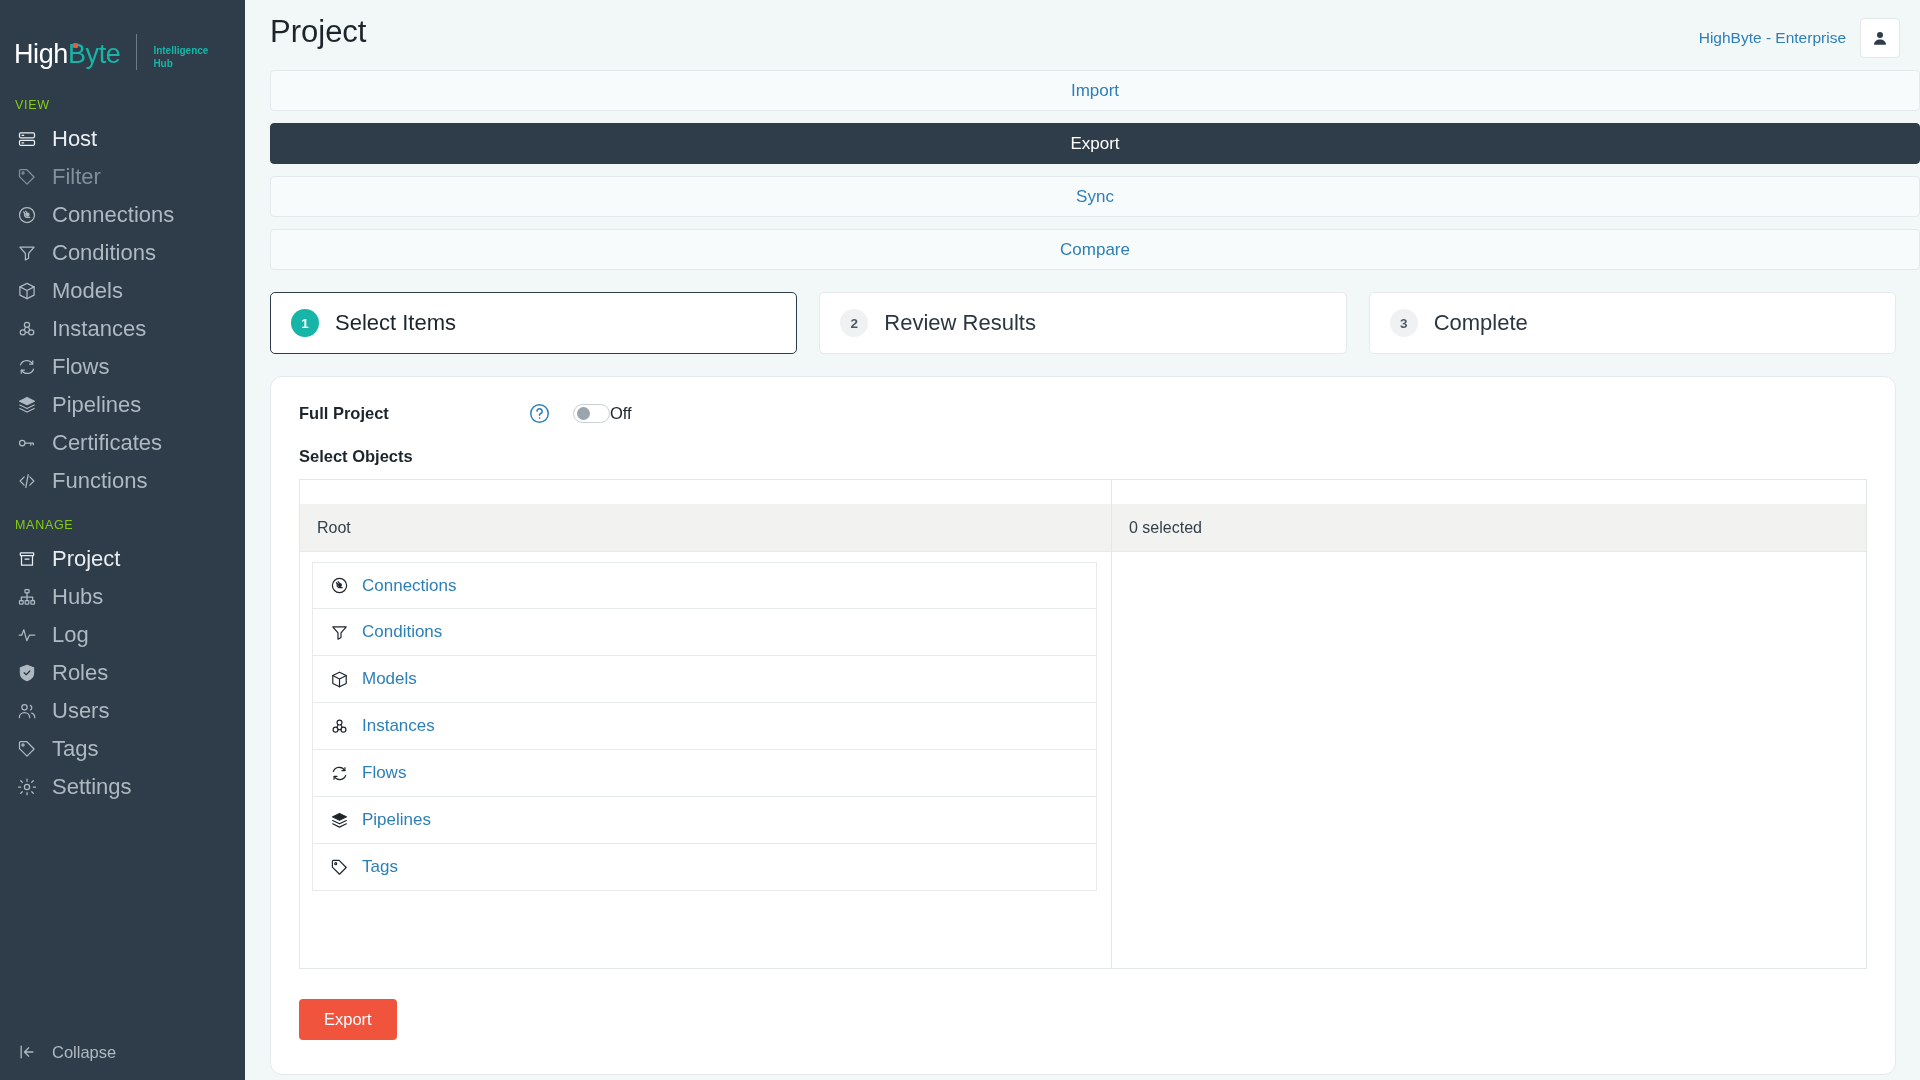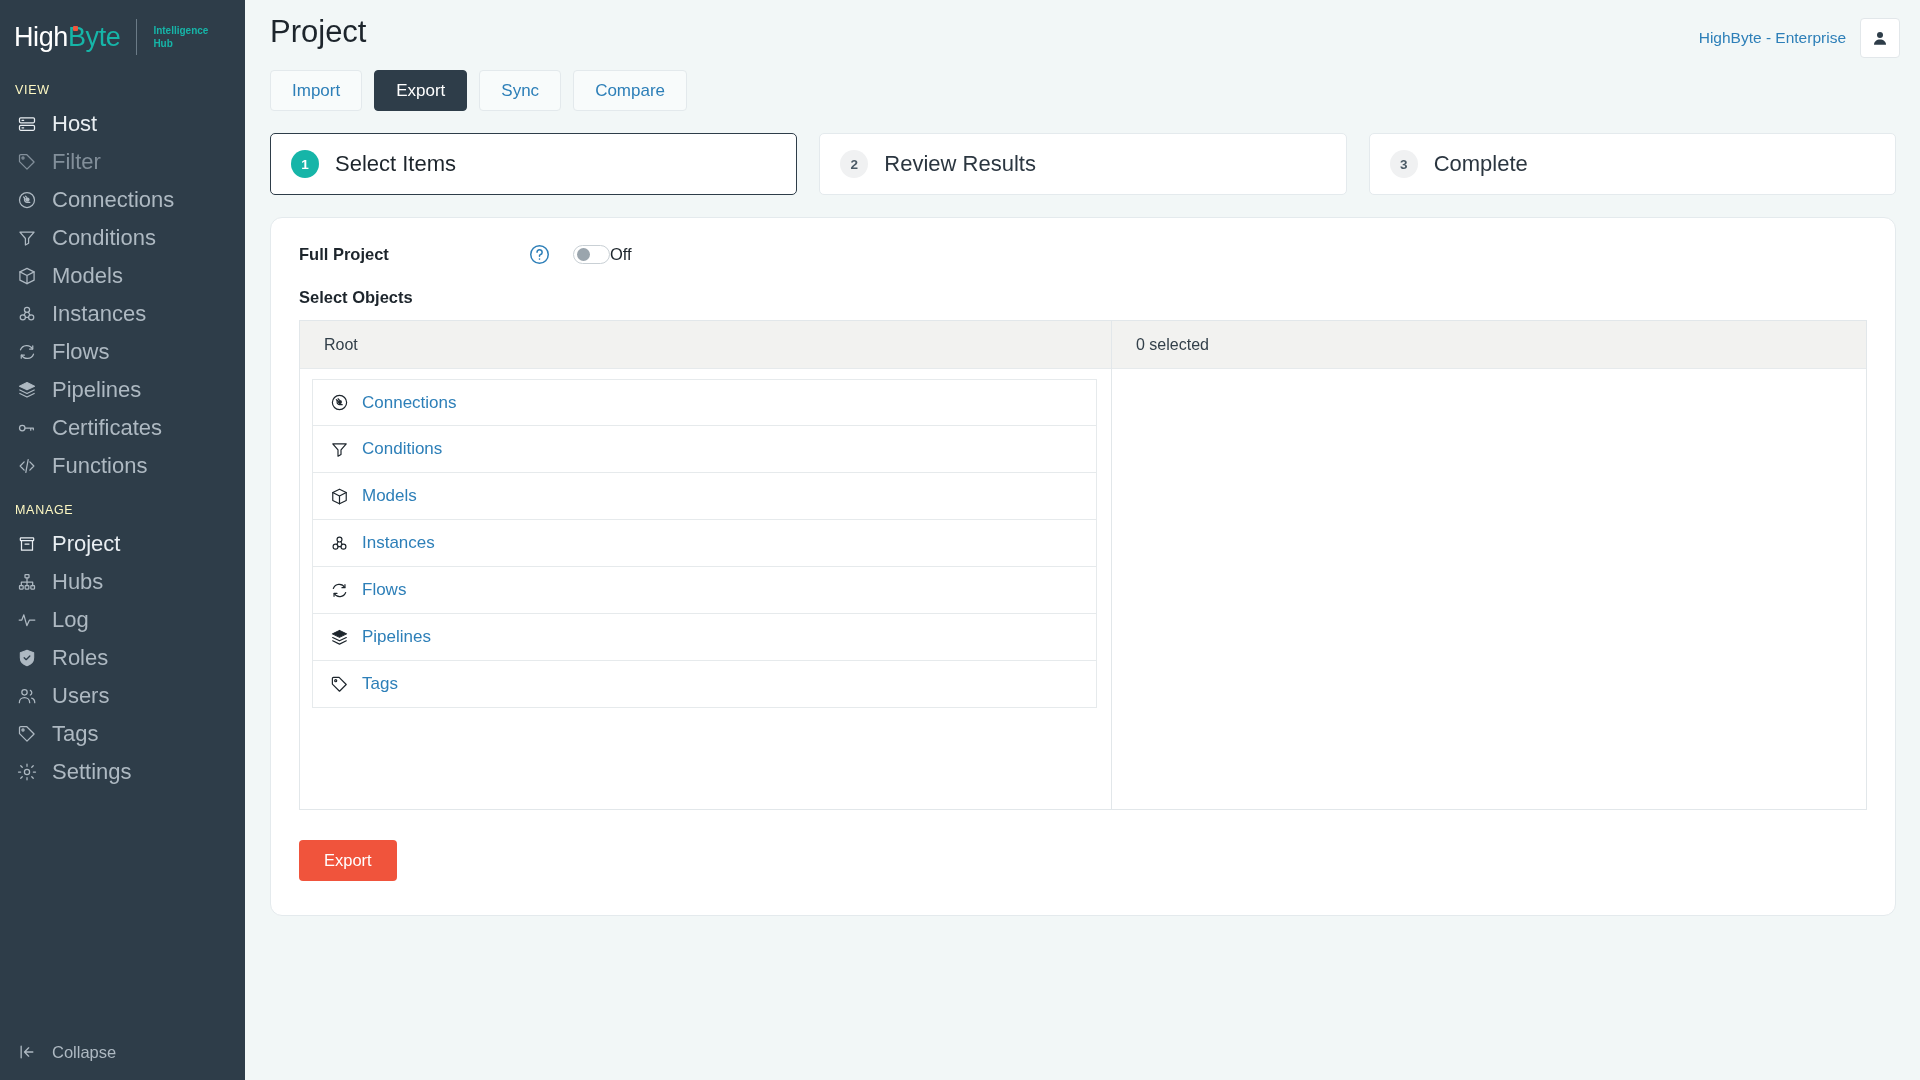--- a/index.html
+++ b/index.html
@@ -13,37 +13,37 @@
 
   
   .sidebar {
     width: 245px; height: 1080px;
     background: #2e3d49;
     display: flex; flex-direction: column;
     flex: 0 0 245px;
     position: relative;
   }
   .logo-wrap {
-    padding: 19px 0 10px 14px;
-    display: flex; align-items: center; gap: 16px;
+    padding: 34px 0 10px 14px;
+    display: flex; align-items: flex-end; gap: 16px;
   }
   .logo-text { font-size: 27px; font-weight: 400; letter-spacing: -0.4px; position: relative; }
   .logo-high { color: #ffffff; }
   .logo-byte { color: #16b5a8; }
   .logo-dot {
     position: absolute; width: 5px; height: 5px; background: #f0543c;
     top: 4px; left: 59px; border-radius: 1px;
   }
   .logo-div { width: 1px; height: 36px; background: #6b7b87; }
   .logo-sub {
     color: #16b5a8; font-size: 10px; line-height: 13px; font-weight: 700;
   }
 
   .nav-section {
-    color: #fef9c3; font-size: 12.5px; letter-spacing: 0.7px;
+    color: #84cc16; font-size: 12.5px; letter-spacing: 0.7px;
     padding: 18px 0 8px 15px; font-weight: 400;
   }
   .nav-item {
     display: flex; align-items: center; gap: 14px;
     height: 38px; padding-left: 16px;
     color: #aeb9c2; font-size: 22px;
     cursor: pointer; text-decoration: none;
   }
   .nav-item.bright { color: #e9eef2; }
   .nav-item.dim { color: #828f9a; }
@@ -65,21 +65,21 @@
   }
   .page-title { font-size: 31px; color: #1d252c; font-weight: 400; padding-top: 4px; }
   .topright { display: flex; align-items: center; gap: 14px; padding-top: 8px; }
   .org-name { color: #2d7fb8; font-size: 15.5px; }
   .avatar-btn {
     width: 40px; height: 40px; background: #fff; border: 1px solid #e2e7ea;
     border-radius: 4px; display: flex; align-items: center; justify-content: center;
     cursor: pointer;
   }
 
-  .tabs { display: flex; gap: 12px; padding: 12px 0 0 25px; }
+  .tabs { display: flex; gap: 12px; padding: 12px 0 0 25px; flex-direction: column; }
   .tab {
     border: 1px solid #e3e9ec; background: #f8fbfb; color: #2d7fb8;
     border-radius: 4px; font-size: 17px; padding: 11px 21px;
     cursor: pointer; font-family: inherit; line-height: 1;
   }
   .tab.active { background: #2e3d49; color: #ffffff; border-color: #2e3d49; }
 
   .steps { display: flex; gap: 22px; padding: 22px 24px 0 25px; }
   .step {
     flex: 1; background: #fff; border: 1px solid #e4eaed; border-radius: 5px;
@@ -118,22 +118,23 @@
   .sel-obj-label {
     font-size: 16.5px; font-weight: 700; color: #1d252c; margin: 23px 0 13px 0;
   }
   .selector {
     border: 1px solid #e2e7ea; display: flex; height: 490px;
   }
   .sel-left { flex: 0 0 812px; border-right: 1px solid #e2e7ea; display: flex; flex-direction: column; }
   .sel-right { flex: 1; display: flex; flex-direction: column; }
   .sel-head {
     height: 48px; background: #f2f2f0; display: flex; align-items: center;
-    padding-left: 24px; font-size: 16px; color: #33404a;
+    padding-left: 17px; font-size: 16px; color: #33404a;
     border-bottom: 1px solid #e6eaec;
+    margin-top: 24px;
   }
   .sel-body { flex: 1; padding: 10px 14px 10px 12px; overflow: hidden; }
   .obj-row {
     height: 47px; border: 1px solid #e6eaec; border-top: none;
     display: flex; align-items: center; gap: 13px; padding-left: 16px;
     cursor: pointer; background: #fff;
   }
   .obj-row:first-child { border-top: 1px solid #e6eaec; }
   .obj-row .ico { width: 20px; height: 20px; flex: 0 0 20px; display: flex; align-items: center; justify-content: center; }
   .obj-row .ico svg { width: 19px; height: 19px; }

